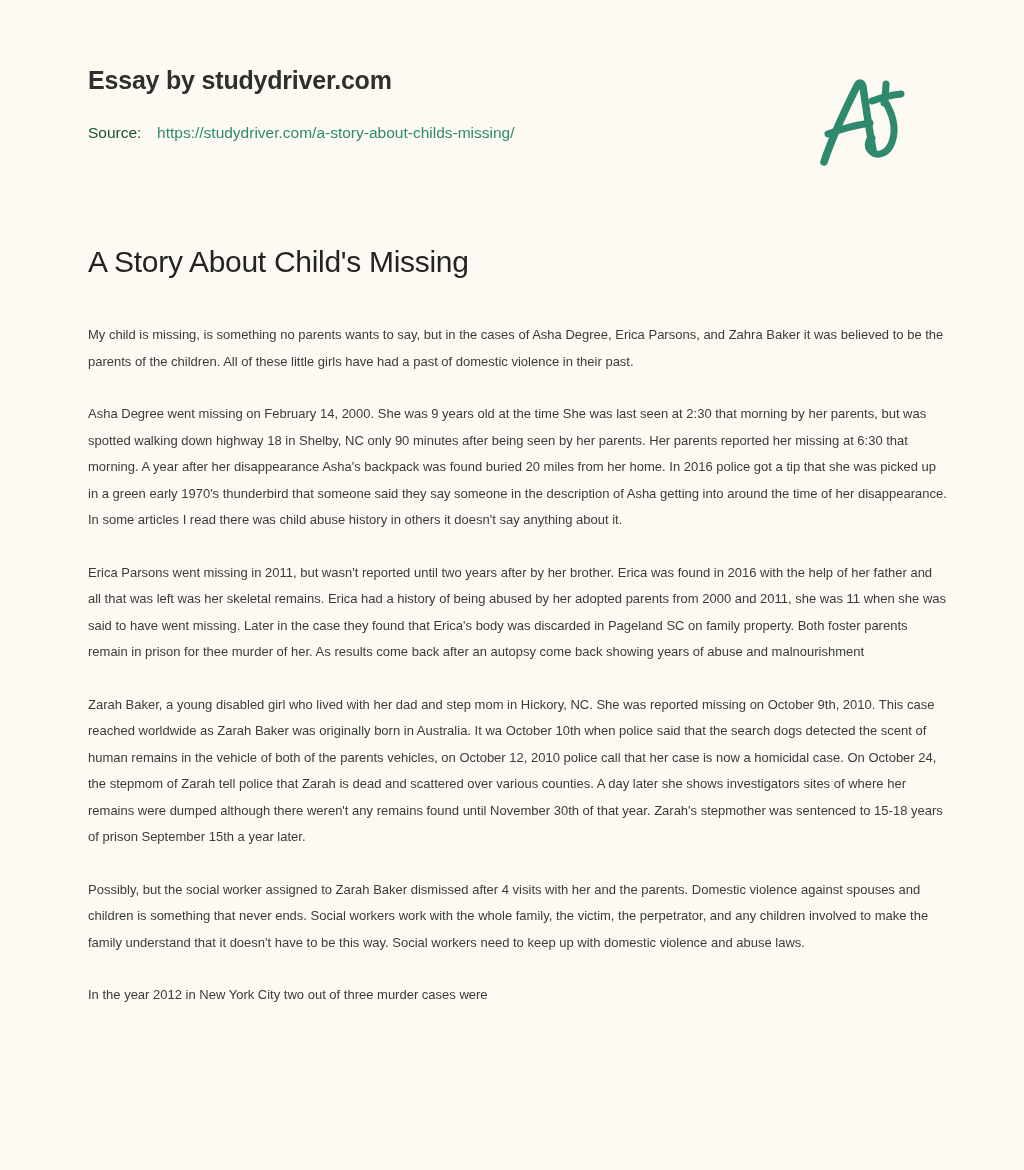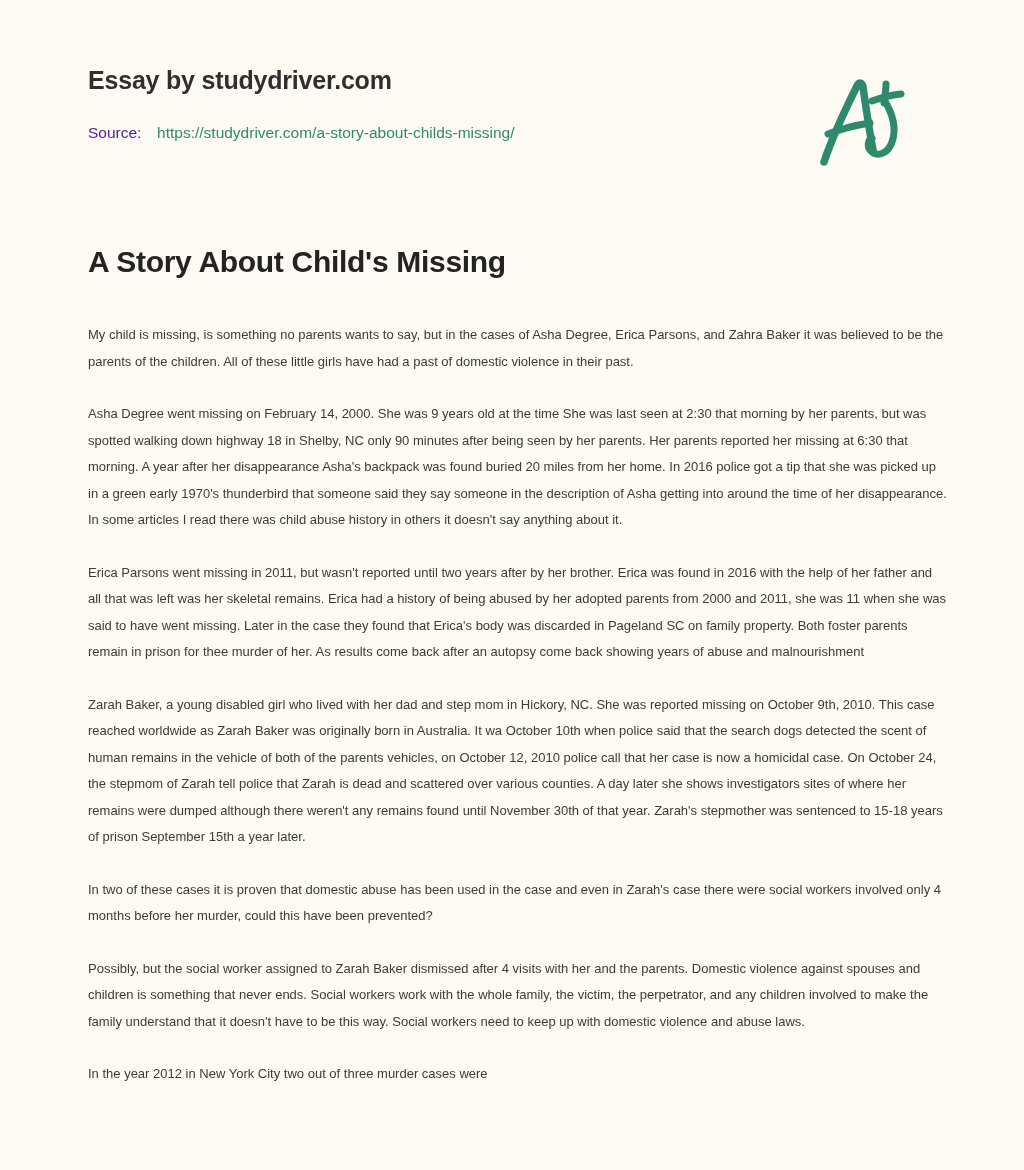--- a/index.html
+++ b/index.html
@@ -42,21 +42,21 @@
   }
   .source-line {
     position: absolute;
     left: 88px;
     top: 124px;
     font-size: 15.5px;
     white-space: nowrap;
     color: #8c8c8c;
   }
   .source-label {
-    color: #4c1d95;
+    color: #14532d;
   }
   .source-url {
     color: #2f8a6d;
     text-decoration: none;
     margin-left: 7px;
   }
 
   
   .logo {
     position: absolute;
@@ -73,21 +73,21 @@
 
   
   .article {
     position: absolute;
     left: 88px;
     top: 244px;
     width: 860px;
   }
   .article-title {
     font-size: 30px;
-    font-weight: 700;
+    font-weight: 400;
     color: #232323;
     letter-spacing: -0.3px;
     margin: 0 0 42px 0;
     line-height: 1.2;
   }
   .para {
     font-size: 13px;
     line-height: 26.5px;
     color: #3b3b3b;
     margin: 0 0 26px 0;
@@ -129,19 +129,18 @@
   </div>
 
   <div class="article">
 
     <h1 class="article-title">A Story About Child's Missing</h1>
 
     <p class="para">My child is missing, is something no parents wants to say, but in the cases of Asha Degree, Erica Parsons, and Zahra Baker it was believed to be the parents of the children. All of these little girls have had a past of domestic violence in their past.</p>
     <p class="para">Asha Degree went missing on February 14, 2000. She was 9 years old at the time She was last seen at 2:30 that morning by her parents, but was spotted walking down highway 18 in Shelby, NC only 90 minutes after being seen by her parents. Her parents reported her missing at 6:30 that morning. A year after her disappearance Asha's backpack was found buried 20 miles from her home. In 2016 police got a tip that she was picked up in a green early 1970's thunderbird that someone said they say someone in the description of Asha getting into around the time of her disappearance. In some articles I read there was child abuse history in others it doesn't say anything about it.</p>
     <p class="para">Erica Parsons went missing in 2011, but wasn't reported until two years after by her brother. Erica was found in 2016 with the help of her father and all that was left was her skeletal remains. Erica had a history of being abused by her adopted parents from 2000 and 2011, she was 11 when she was said to have went missing. Later in the case they found that Erica's body was discarded in Pageland SC on family property. Both foster parents remain in prison for thee murder of her. As results come back after an autopsy come back showing years of abuse and malnourishment</p>
     <p class="para">Zarah Baker, a young disabled girl who lived with her dad and step mom in Hickory, NC. She was reported missing on October 9th, 2010. This case reached worldwide as Zarah Baker was originally born in Australia. It wa October 10th when police said that the search dogs detected the scent of human remains in the vehicle of both of the parents vehicles, on October 12, 2010 police call that her case is now a homicidal case. On October 24, the stepmom of Zarah tell police that Zarah is dead and scattered over various counties. A day later she shows investigators sites of where her remains were dumped although there weren't any remains found until November 30th of that year. Zarah's stepmother was sentenced to 15-18 years of prison September 15th a year later.</p>
-    <p class="para">In two of these cases it is proven that domestic abuse has been used in the case and even in Zarah's case there were social workers involved only 4 months before her murder, could this have been prevented?</p>
     <p class="para">Possibly, but the social worker assigned to Zarah Baker dismissed after 4 visits with her and the parents. Domestic violence against spouses and children is something that never ends. Social workers work with the whole family, the victim, the perpetrator, and any children involved to make the family understand that it doesn't have to be this way. Social workers need to keep up with domestic violence and abuse laws.</p>
     <p class="para">In the year 2012 in New York City two out of three murder cases were</p>
 
   </div>
 
 </div>
 
 </body></html>

